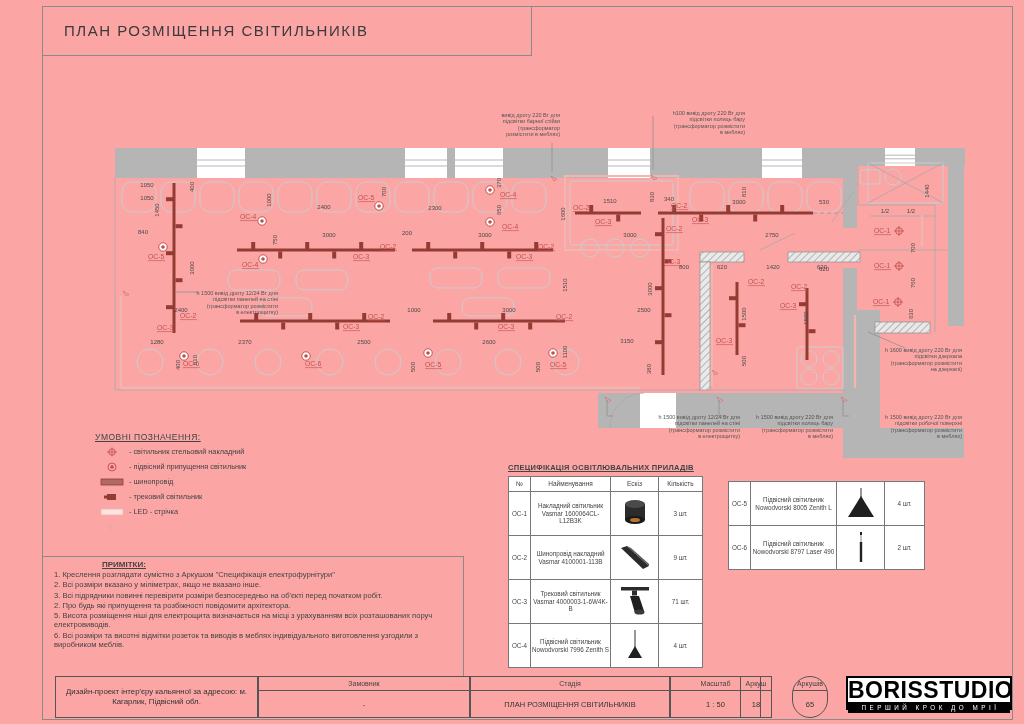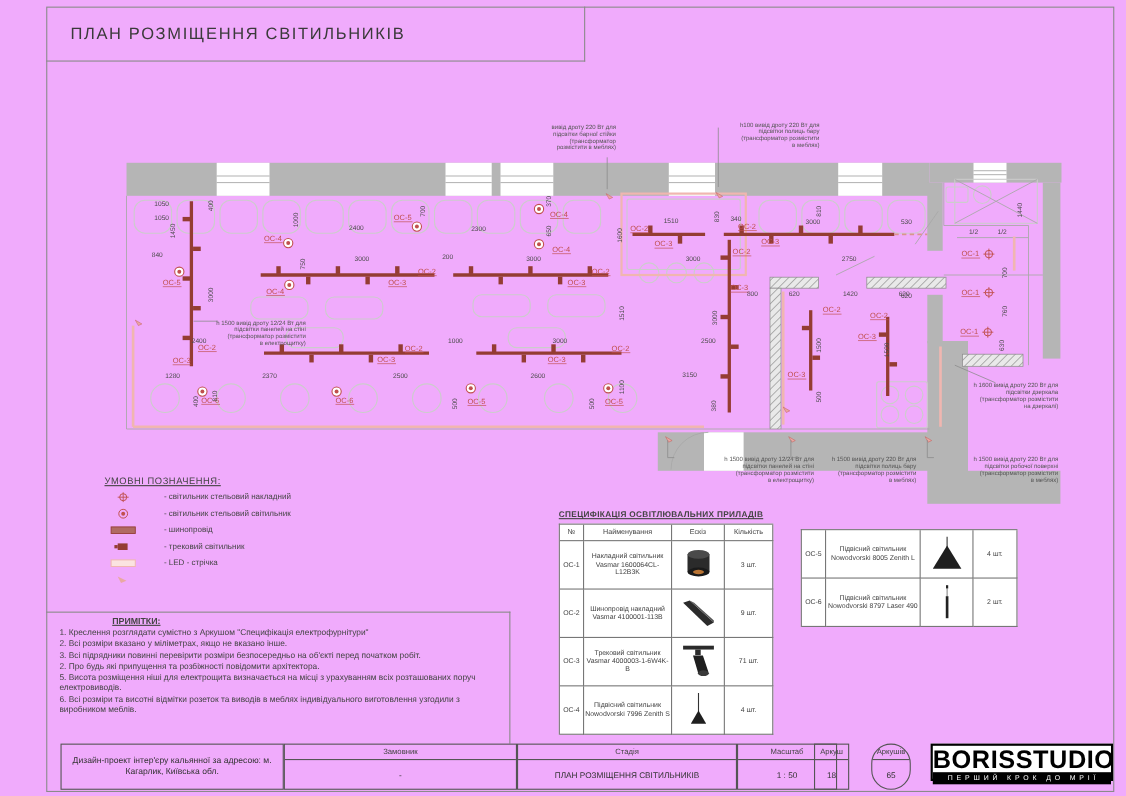--- a/index.html
+++ b/index.html
@@ -1,27 +1,27 @@
 <!DOCTYPE html>
 <html><head>
 <meta charset="utf-8">
 <style>
   html,body{margin:0;padding:0;background:#e8e8e8;}
-  .sheet{position:relative;width:1024px;height:724px;background:#f0abfc;overflow:hidden;
+  .sheet{position:relative;width:1024px;height:724px;background:#fca5a5;overflow:hidden;
          font-family:"Liberation Sans",sans-serif;color:#333;}
   .abs{position:absolute;}
   .frame{left:42px;top:6px;width:969px;height:712px;border:1px solid #8a8a8a;}
   .titlebox{left:42px;top:6px;width:489px;height:49px;border-right:1px solid #8a8a8a;border-bottom:1px solid #8a8a8a;}
   .sheet-title{left:64px;top:22px;font-size:15px;letter-spacing:1.5px;color:#3a3a3a;}
   .divider-v{left:463px;top:556px;width:1px;height:120px;background:#8a8a8a;}
   .divider-h{left:42px;top:556px;width:422px;height:1px;background:#8a8a8a;}
   
   .legend{left:95px;top:432px;width:300px;}
   .legend-title{font-size:8.5px;font-weight:normal;text-decoration:underline;letter-spacing:.5px;color:#444;}
-  .legend-item{display:flex;align-items:flex-start;margin-top:6px;gap:20px;}
+  .legend-item{display:flex;align-items:flex-start;margin-top:6px;}
   .legend-sym{width:34px;flex:0 0 34px;display:flex;justify-content:center;margin-top:-1px;}
   .legend-lab{font-size:7.3px;color:#444;line-height:8.5px;width:230px;}
   
   .notes{left:54px;top:560px;width:402px;}
   .notes-title{font-size:8px;font-weight:bold;text-decoration:underline;color:#444;padding-left:48px;}
   .note-item{font-size:7.6px;line-height:9.3px;color:#444;margin-top:1px;}
   
   .spec-title{left:508px;top:463px;font-size:7.5px;font-weight:bold;text-decoration:underline;color:#444;letter-spacing:.3px;}
   .spec{left:508px;top:476px;border:1px solid #777;border-right:none;border-bottom:none;display:grid;
         grid-template-columns:22px 80px 48px 44px;background:#fff;}
@@ -389,21 +389,21 @@
           </span>
           <span class="legend-lab">- світильник стельовий накладний</span>
         </div>
         <div class="legend-item">
           <span class="legend-sym">
             <svg width="26" height="10">
               <circle cx="13" cy="5" r="4" fill="none" stroke="#c0504d" stroke-width="0.9"></circle>
               <circle cx="13" cy="5" r="1.8" fill="#c0504d"></circle>
             </svg>
           </span>
-          <span class="legend-lab">- світильник стельовий світильник</span>
+          <span class="legend-lab">- підвісний припущення світильник</span>
         </div>
         <div class="legend-item">
           <span class="legend-sym">
             <svg width="26" height="10">
               <rect x="2" y="2" width="22" height="6" fill="#b06a63" stroke="#943c33" stroke-width="0.8"></rect>
             </svg>
           </span>
           <span class="legend-lab">- шинопровід</span>
         </div>
         <div class="legend-item">
@@ -511,21 +511,21 @@
           <rect x="18.8" y="12" width="2.4" height="20" fill="#222"></rect>
         </svg>
       </div>
       <div class="cell row">2 шт.</div>
     </div>
 
   <div class="abs divider-v"></div>
   <div class="abs divider-h"></div>
 
   <div class="abs tb" style="left:55px;width:203px;">
-    <div class="tb-desc">Дизайн-проект інтер'єру кальянної за адресою:  м. Кагарлик, Київська обл.</div>
+    <div class="tb-desc">Дизайн-проект інтер'єру кальянної за адресою:  м. Кагарлик, Підвісний обл.</div>
   </div>
   <div class="abs tb" style="left:258px;width:212px;">
     <div class="tb-hdr">Замовник</div>
     <div class="tb-val">-</div>
   </div>
   <div class="abs tb" style="left:470px;width:200px;">
     <div class="tb-hdr">Стадія</div>
     <div class="tb-val">ПЛАН РОЗМІЩЕННЯ СВІТИЛЬНИКІВ</div>
   </div>
   <div class="abs tb" style="left:670px;width:91px;">

